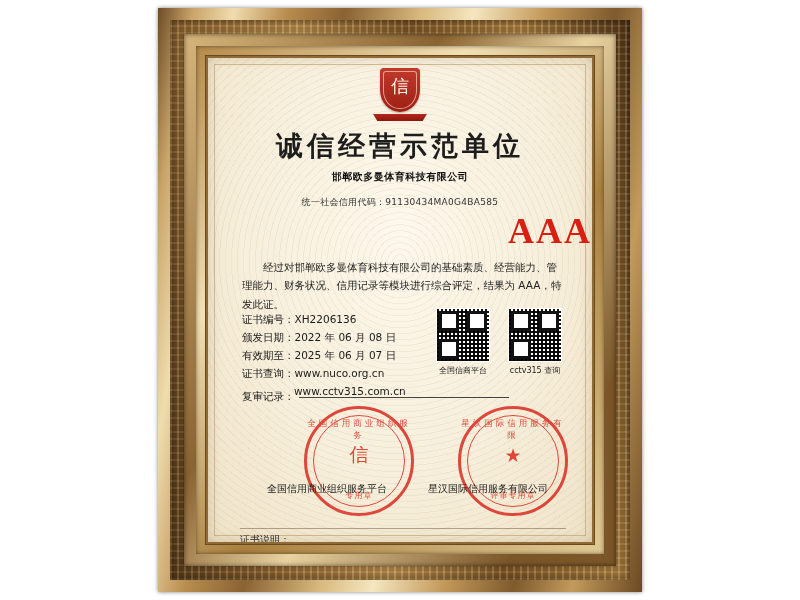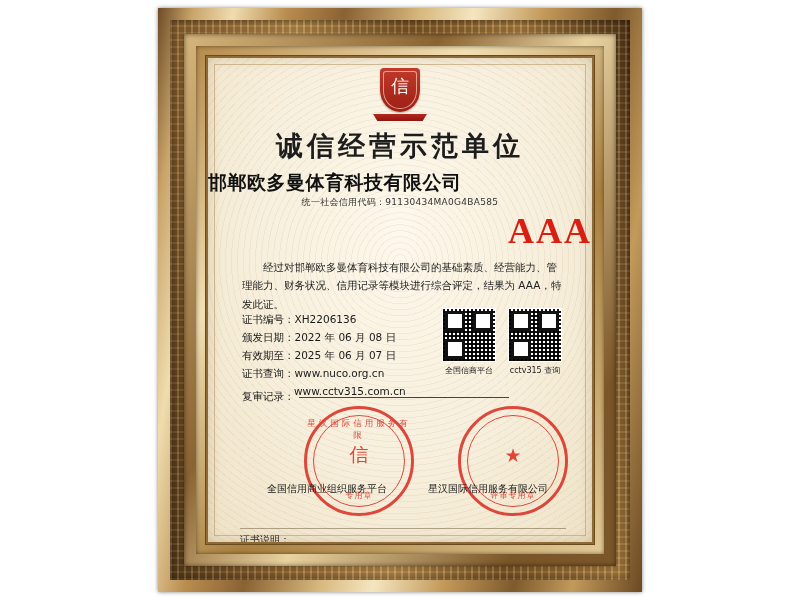--- a/index.html
+++ b/index.html
@@ -151,22 +151,22 @@
     font-size: 27px;
     letter-spacing: 4px;
     font-weight: bold;
     color: #1d1d1d;
     font-family: "DejaVu Sans", sans-serif;
   }
   .company-name {
     position: absolute;
     left: 0; right: 0;
     top: 112px;
-    text-align: left;
-    font-size: 19px;
+    text-align: center;
+    font-size: 10px;
     font-weight: bold;
     color: #111;
     letter-spacing: .5px;
     font-family: "DejaVu Sans", sans-serif;
   }
   .credit-code {
     position: absolute;
     left: 0; right: 0;
     top: 138px;
     text-align: center;
@@ -215,21 +215,21 @@
     margin-left: 52px;
     color: #1a1a1a;
   }
 
   
   .qr-area {
     position: absolute;
     right: 30px;
     top: 250px;
     display: flex;
-    gap: 12px;
+    gap: 18px;
   }
   .qr-item { text-align: center; }
   .qr-box {
     width: 52px;
     height: 52px;
     background:
       repeating-linear-gradient(0deg, #111 0 2px, #fff 2px 4px),
       repeating-linear-gradient(90deg, #111 0 2px, #fff 2px 4px);
     background-blend-mode: multiply;
     border: 1px solid #fff;
@@ -413,26 +413,27 @@
           <div class="qr-caption">cctv315 查询</div>
         </div>
       </div>
 
       <div class="review-line">
         <span>复审记录：</span><span class="review-rule"></span>
       </div>
 
       <div class="stamp" id="stamp-left">
         <div class="stamp-inner"></div>
-        <div class="stamp-arc">星汉国际信用服务有限</div>
+        <div class="stamp-arc">全国信用商业组织服务</div>
         <div class="stamp-star">信</div>
         <div class="stamp-bottom">专用章</div>
       </div>
       <div class="stamp" id="stamp-right">
         <div class="stamp-inner"></div>
+        <div class="stamp-arc">星汉国际信用服务有限</div>
         <div class="stamp-star">★</div>
         <div class="stamp-bottom">评审专用章</div>
       </div>
 
       <div class="stamp-label" id="stamp-label-left">全国信用商业组织服务平台</div>
       <div class="stamp-label" id="stamp-label-right">星汉国际信用服务有限公司</div>
 
       <div class="notes-rule"></div>
       <div class="notes">
         <div class="notes-title">证书说明：</div>

